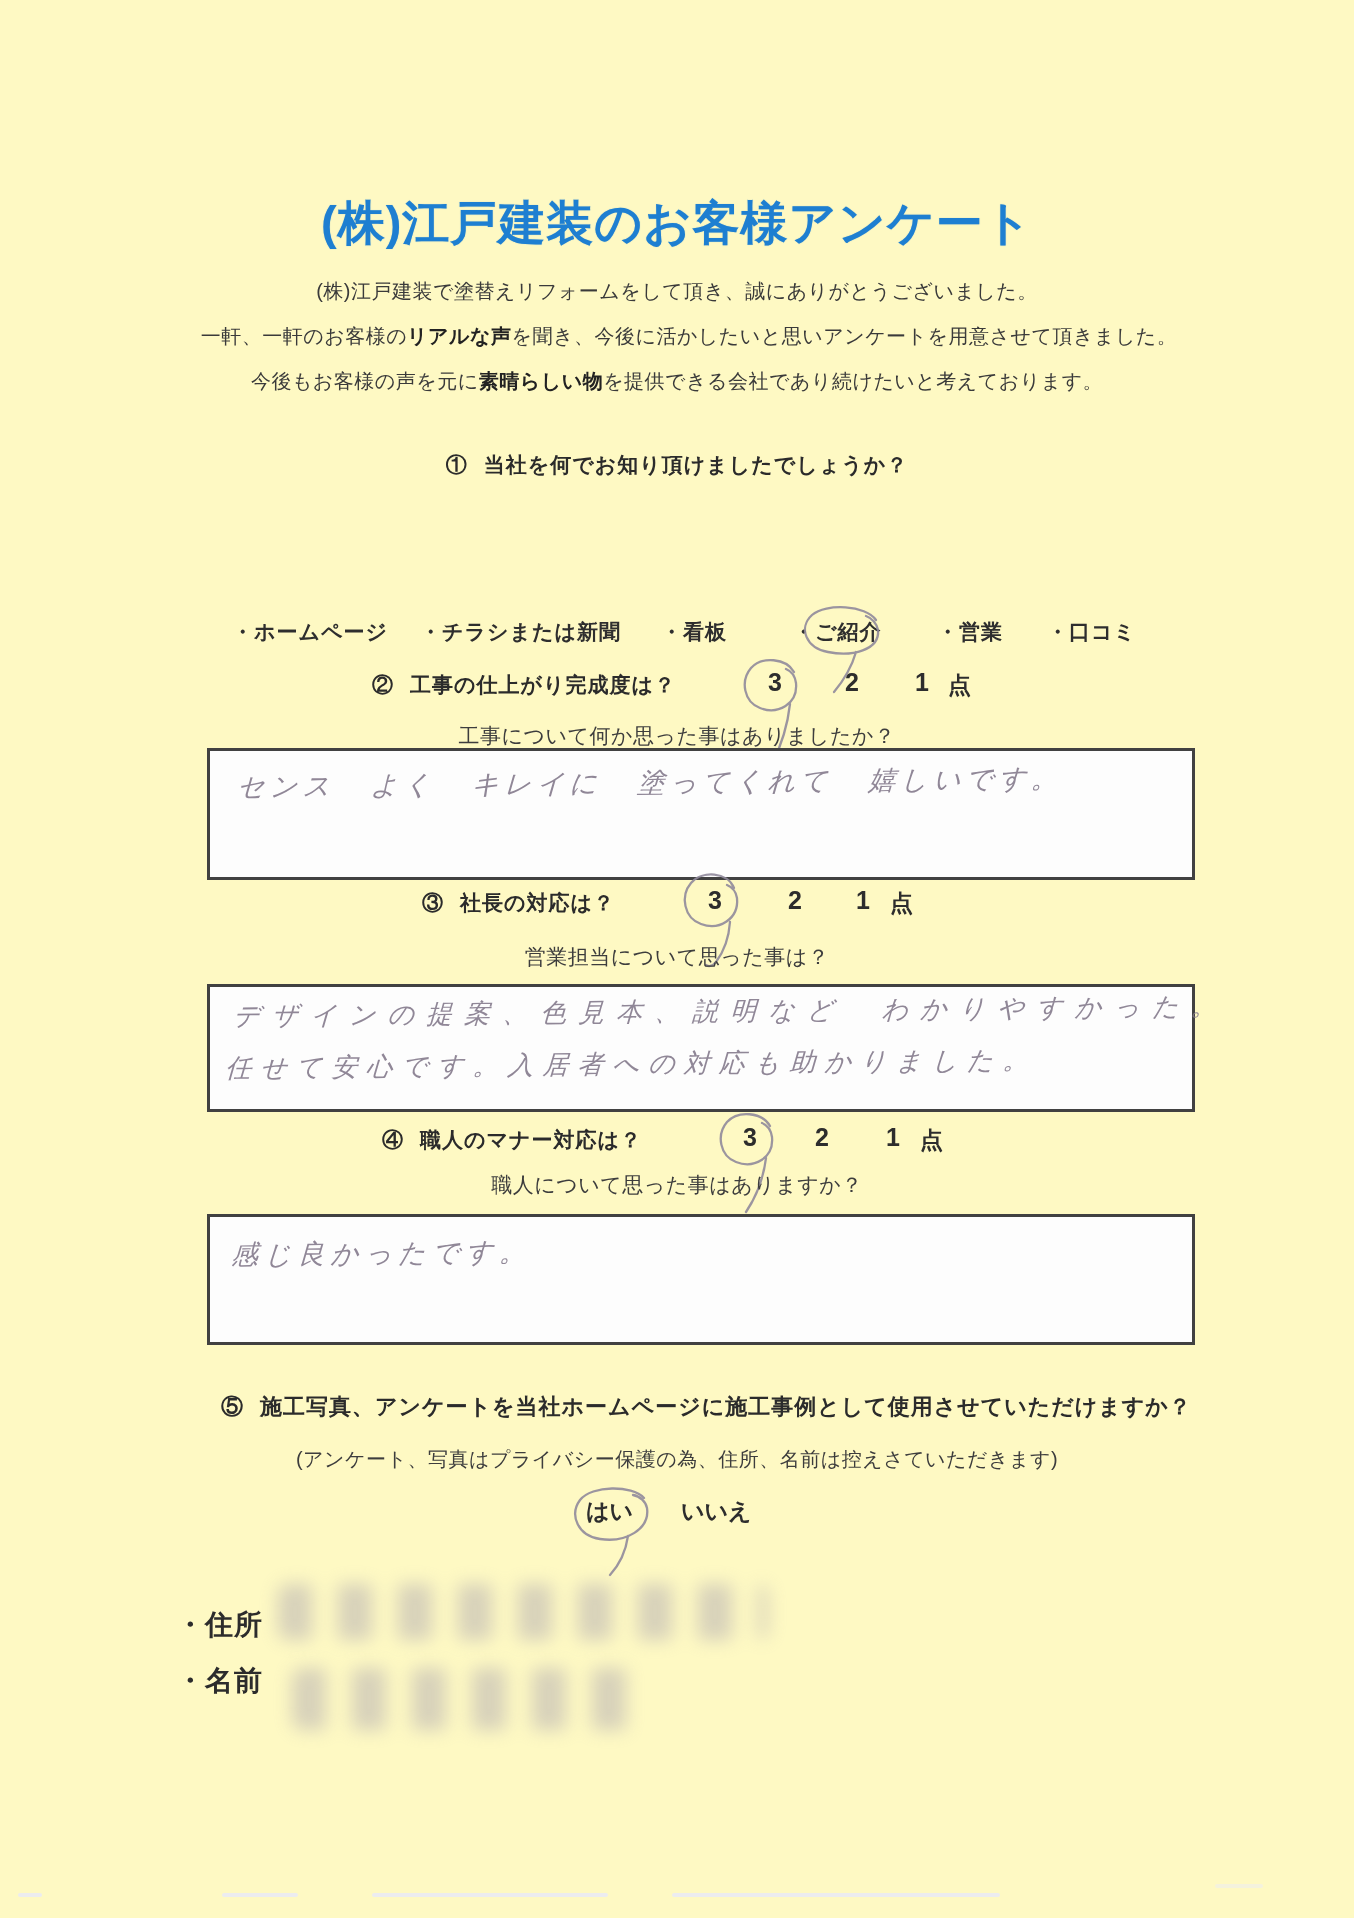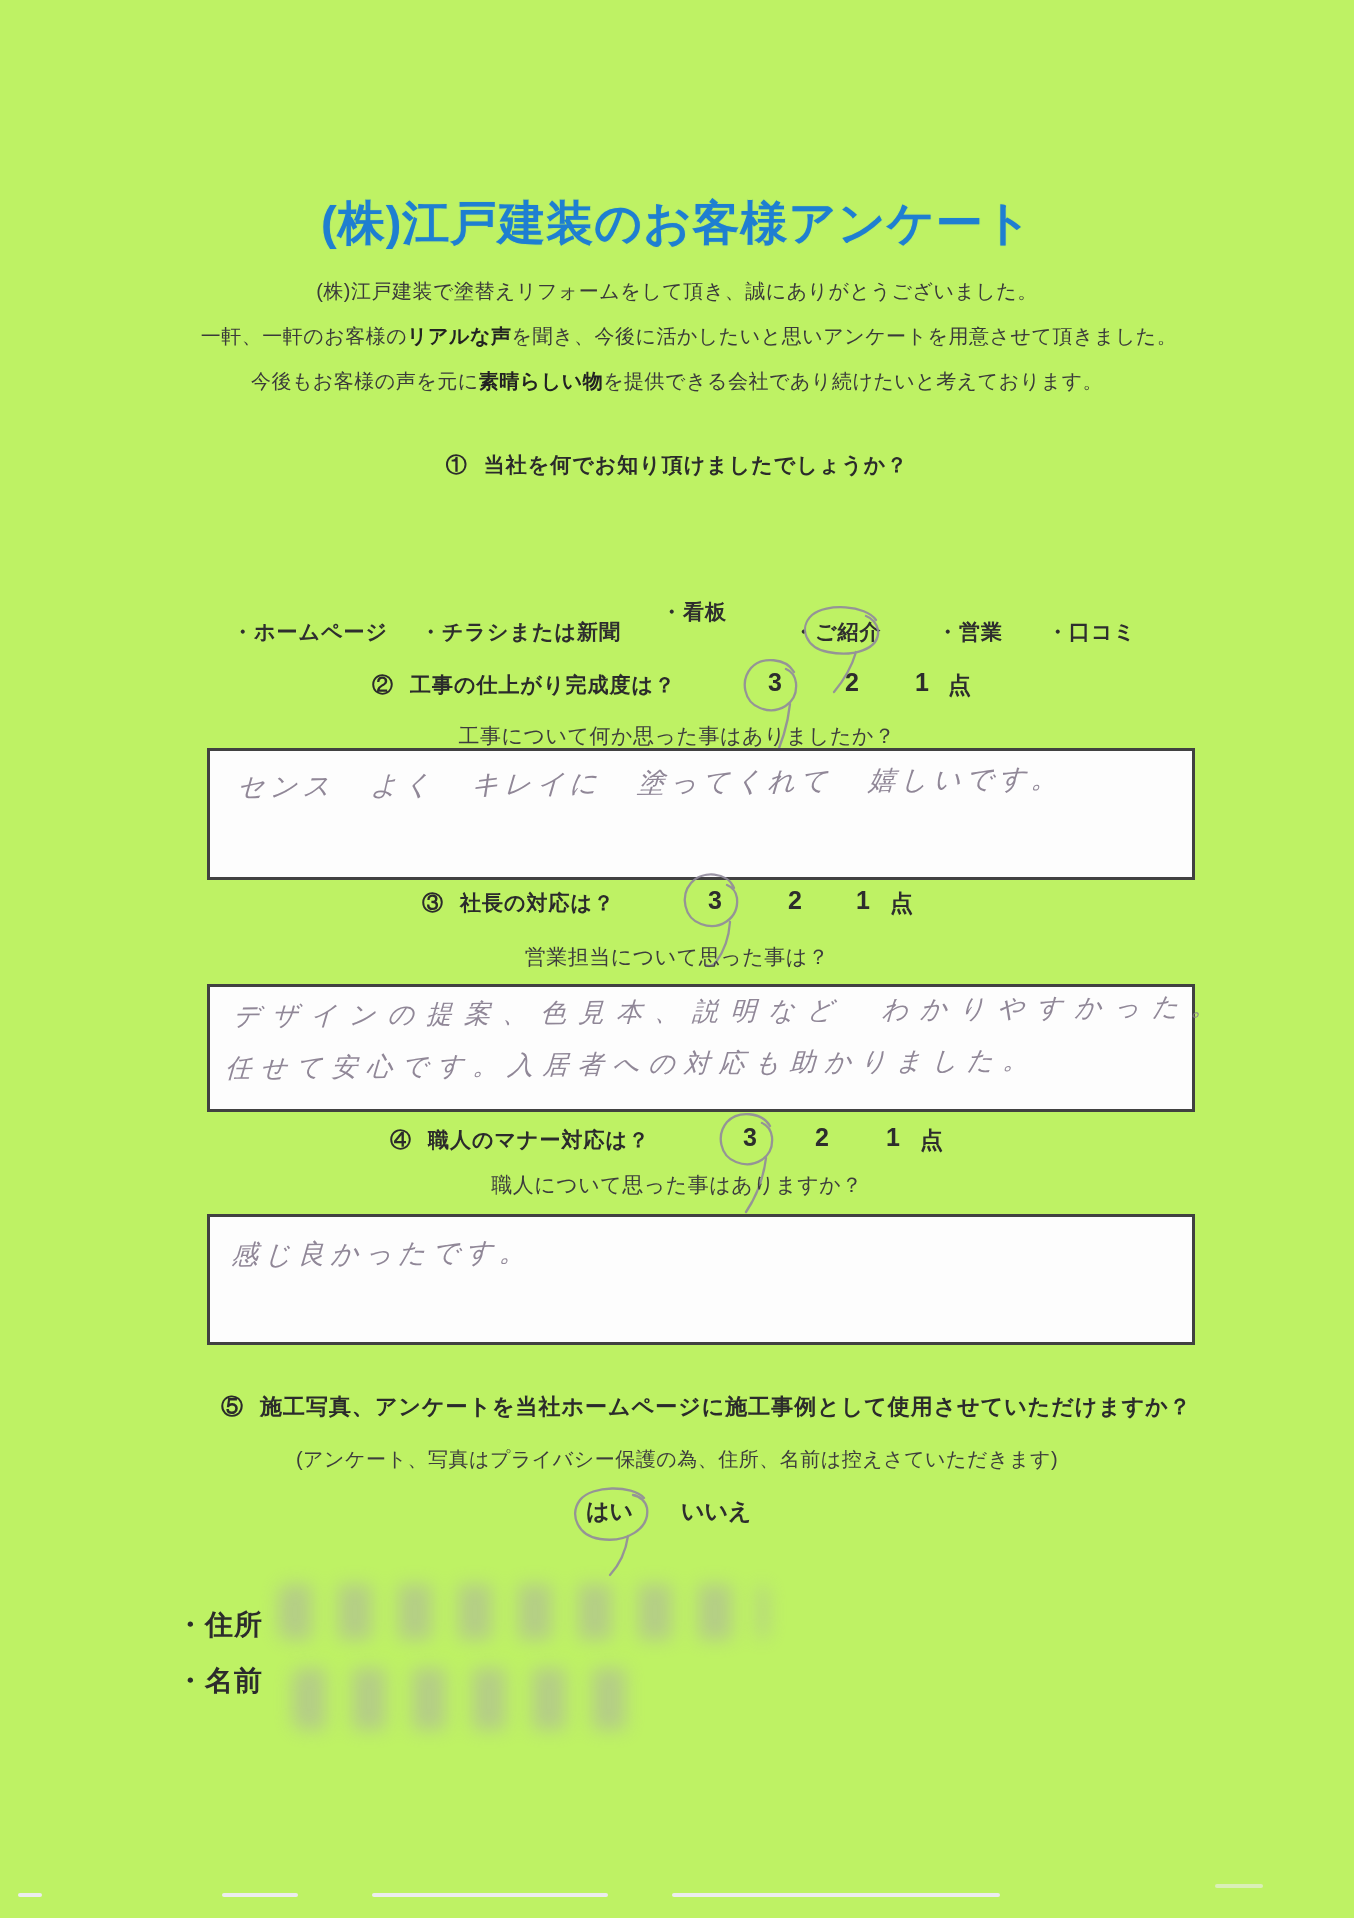--- a/index.html
+++ b/index.html
@@ -1,19 +1,19 @@
 <!DOCTYPE html>
 <html lang="ja"><head>
 <meta charset="utf-8">
 <style>
   html,body{margin:0;padding:0;background:#ffffff;}
   .page{
     position:relative;
     width:1354px;height:1918px;
-    background:#bef264;
+    background:#fef9c3;
     font-family:"Liberation Sans",sans-serif;
     color:#333;
     overflow:hidden;
   }
   .abs{position:absolute;}
   .centered{left:0;right:0;text-align:center;}
 
   .doc-title{
     top:192px;
     font-size:47px;
@@ -115,21 +115,21 @@
   <div class="abs centered intro" style="top:278px;">(株)江戸建装で塗替えリフォームをして頂き、誠にありがとうございました。</div>
   <div class="abs centered intro" style="top:323px;margin-left:24px;"><span>一軒、一軒のお客様の</span><b>リアルな声</b><span>を聞き、今後に活かしたいと思いアンケートを用意させて頂きました。</span></div>
   <div class="abs centered intro" style="top:368px;"><span>今後もお客様の声を元に</span><b>素晴らしい物</b><span>を提供できる会社であり続けたいと考えております。</span></div>
 
   <div class="abs centered" style="top:451px;">
     <span class="q-head"><span class="q-num">①</span><span>当社を何でお知り頂けましたでしょうか？</span></span>
   </div>
 
   <span class="abs option" style="left:232px;top:618px;">・ホームページ</span>
   <span class="abs option" style="left:420px;top:618px;">・チラシまたは新聞</span>
-  <span class="abs option" style="left:661px;top:598px;">・看板</span>
+  <span class="abs option" style="left:661px;top:618px;">・看板</span>
   <span class="abs option" style="left:793px;top:618px;">・ご紹介</span>
   <span class="abs option" style="left:937px;top:618px;">・営業</span>
   <span class="abs option" style="left:1047px;top:618px;">・口コミ</span>
   <svg class="abs circle-mark" style="left:800px;top:600px;" width="90" height="100" viewBox="0 0 90 100">
     <path d="M76 20 C66 5 26 3 12 15 C-2 28 6 48 28 52 C52 57 80 50 78 30 C77 24 72 18 66 16 M56 52 C52 66 44 80 34 92"></path>
   </svg>
 
   <span class="abs q-head" style="left:372px;top:671px;"><span class="q-num">②</span><span>工事の仕上がり完成度は？</span></span>
   <span class="abs score" style="left:768px;top:668px;">3</span>
   <span class="abs score" style="left:845px;top:668px;">2</span>
@@ -152,21 +152,21 @@
   <svg class="abs circle-mark" style="left:680px;top:866px;" width="70" height="110" viewBox="0 0 70 110">
     <path d="M54 22 C48 6 22 4 11 17 C0 30 4 52 21 58 C39 65 59 53 57 32 C56 26 52 21 47 19 M50 56 C49 70 45 84 36 96 C33 100 29 101 26 99"></path>
   </svg>
 
   <div class="abs centered sub-label" style="top:943px;">営業担当について思った事は？</div>
   <div class="abs answer-box" style="left:207px;top:984px;width:988px;height:128px;">
     <span class="abs handwriting" style="left:24px;top:12px;font-size:26px;letter-spacing:12px;word-spacing:16px;">デザインの提案、色見本、説明など わかりやすかった。</span>
     <span class="abs handwriting" style="left:16px;top:64px;font-size:26px;letter-spacing:9px;">任せて安心です。入居者への対応も助かりました。</span>
   </div>
 
-  <span class="abs q-head" style="left:390px;top:1126px;"><span class="q-num">④</span><span>職人のマナー対応は？</span></span>
+  <span class="abs q-head" style="left:382px;top:1126px;"><span class="q-num">④</span><span>職人のマナー対応は？</span></span>
   <span class="abs score" style="left:743px;top:1123px;">3</span>
   <span class="abs score" style="left:815px;top:1123px;">2</span>
   <span class="abs score" style="left:886px;top:1123px;">1</span>
   <span class="abs score-unit" style="left:920px;top:1125px;">点</span>
   <svg class="abs circle-mark" style="left:716px;top:1106px;" width="70" height="115" viewBox="0 0 70 115">
     <path d="M54 20 C46 6 22 4 11 16 C0 29 4 50 20 56 C38 63 58 52 56 31 C55 24 51 19 46 17 M50 52 C48 68 42 88 30 106"></path>
   </svg>
 
   <div class="abs centered sub-label" style="top:1171px;">職人について思った事はありますか？</div>
   <div class="abs answer-box" style="left:207px;top:1214px;width:988px;height:131px;">

